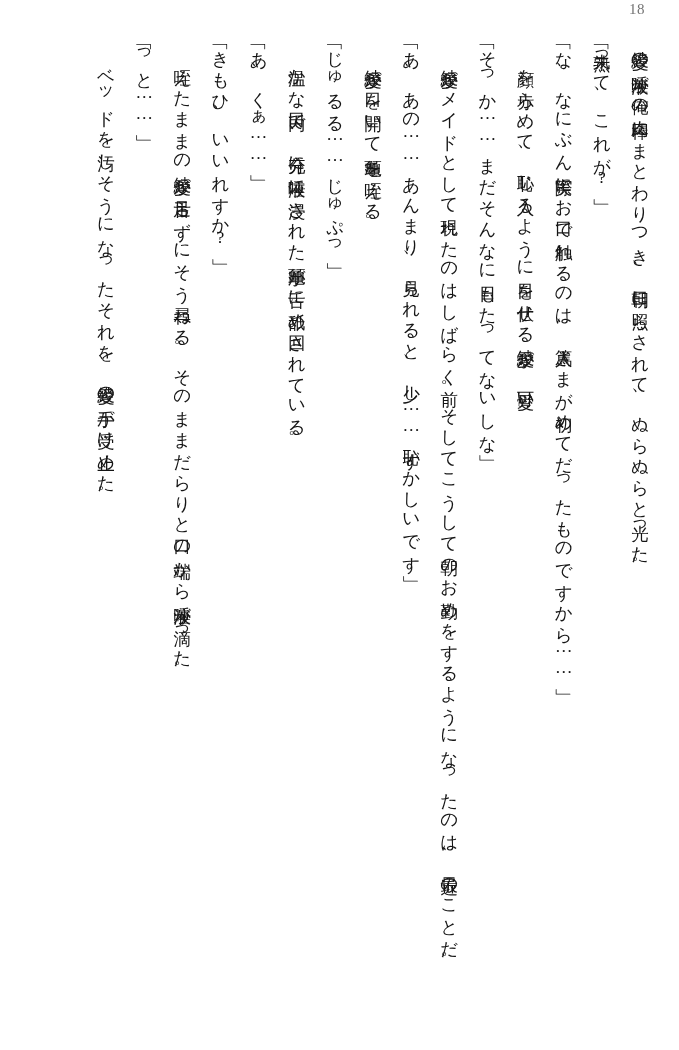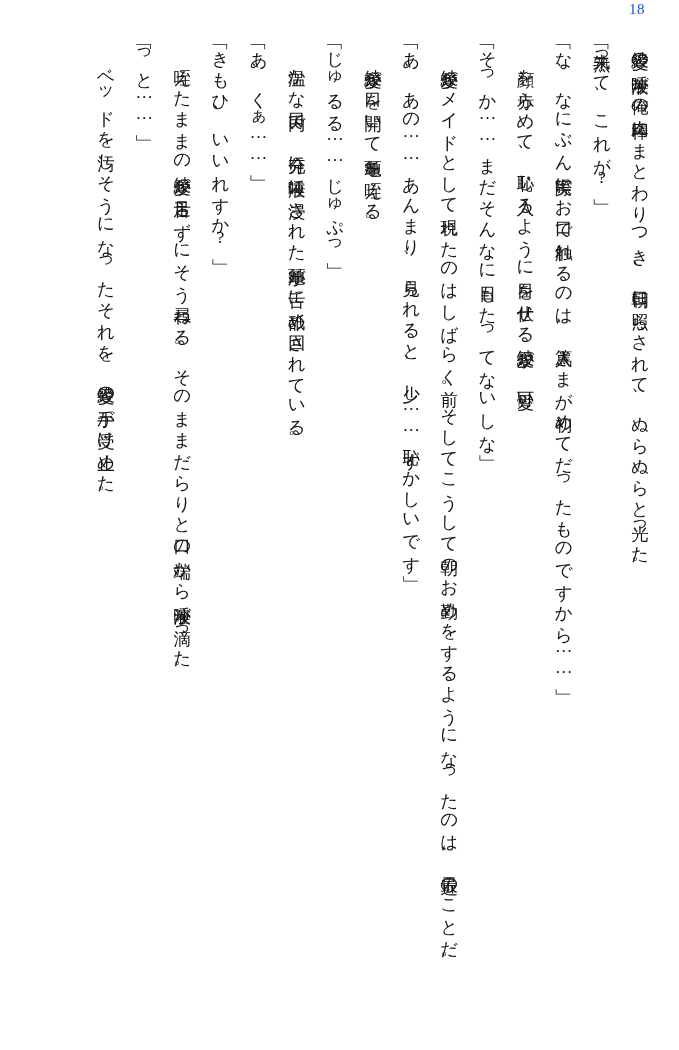--- a/index.html
+++ b/index.html
@@ -21,21 +21,21 @@
     background: #ffffff;
     box-sizing: border-box;
   }
   .page-number {
     position: absolute;
     top: 2px;
     right: 34px;
     font-size: 15px;
     line-height: 1;
     letter-spacing: 0.5px;
-    color: #1d4ed8;
+    color: #737373;
     font-family: "Liberation Serif", "DejaVu Serif", serif;
   }
   .body-text {
     position: absolute;
     top: 38px;
     right: 20px;
     left: 24px;
     bottom: 12px;
     writing-mode: vertical-rl;
     text-orientation: upright;

